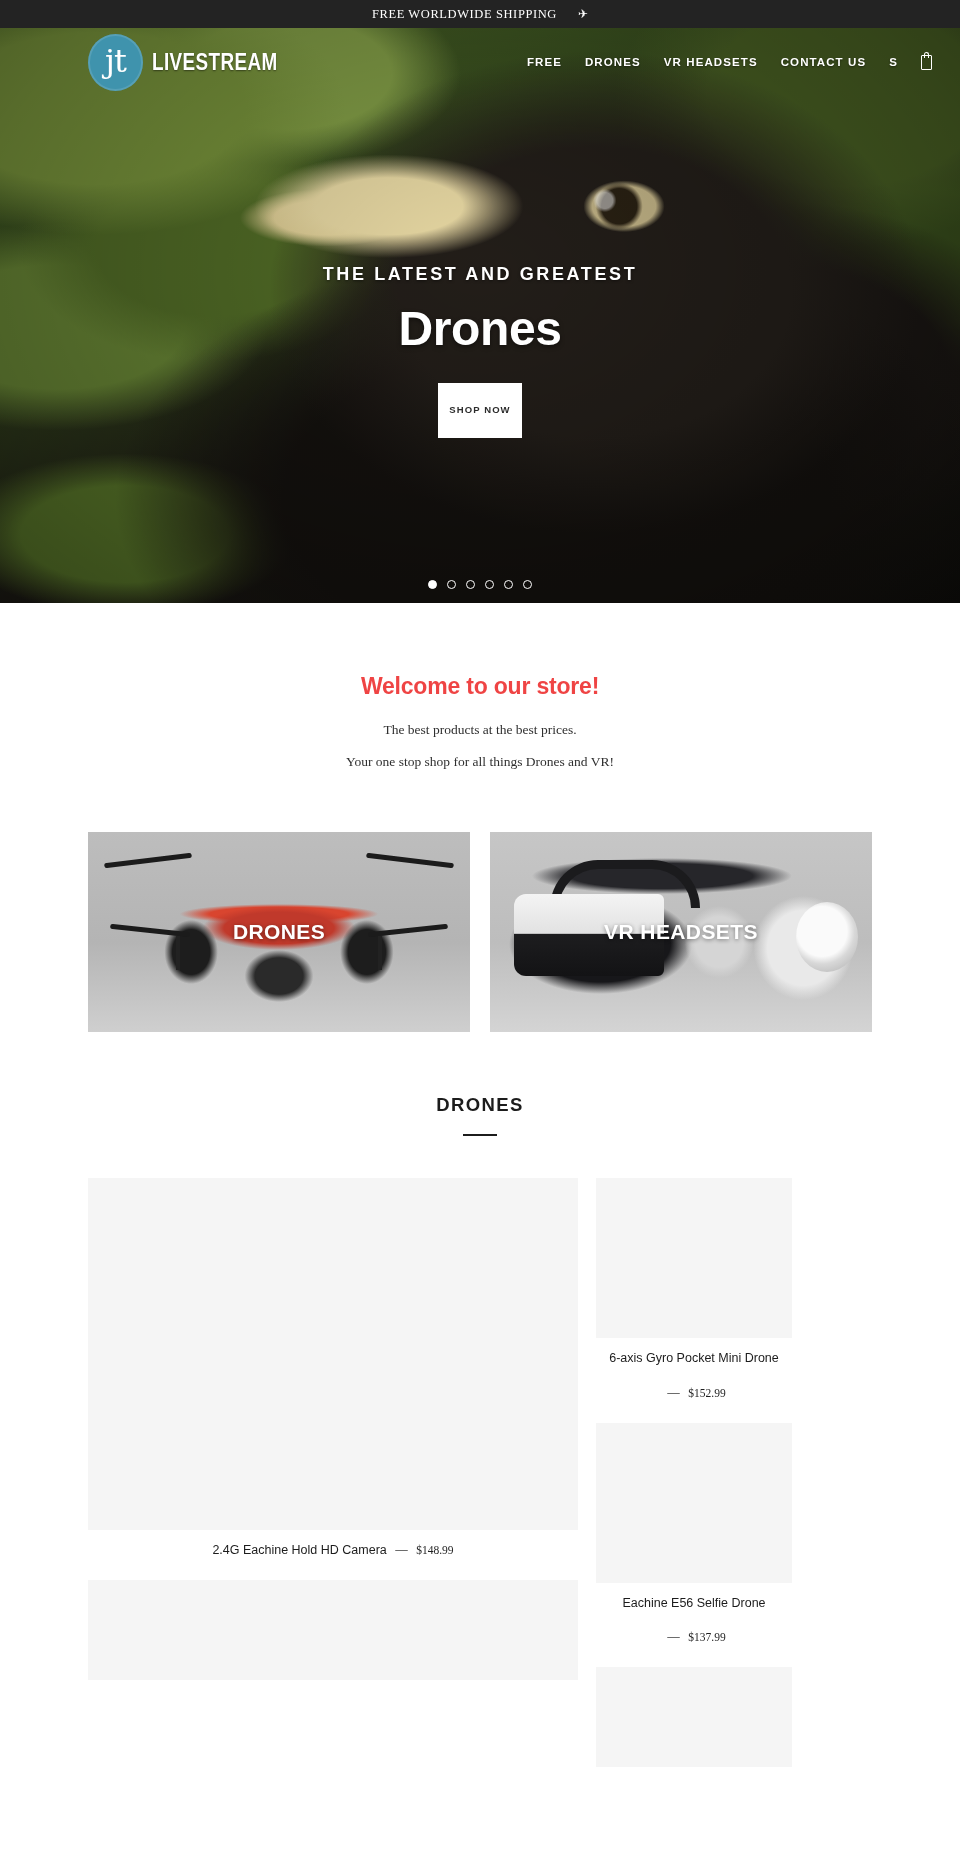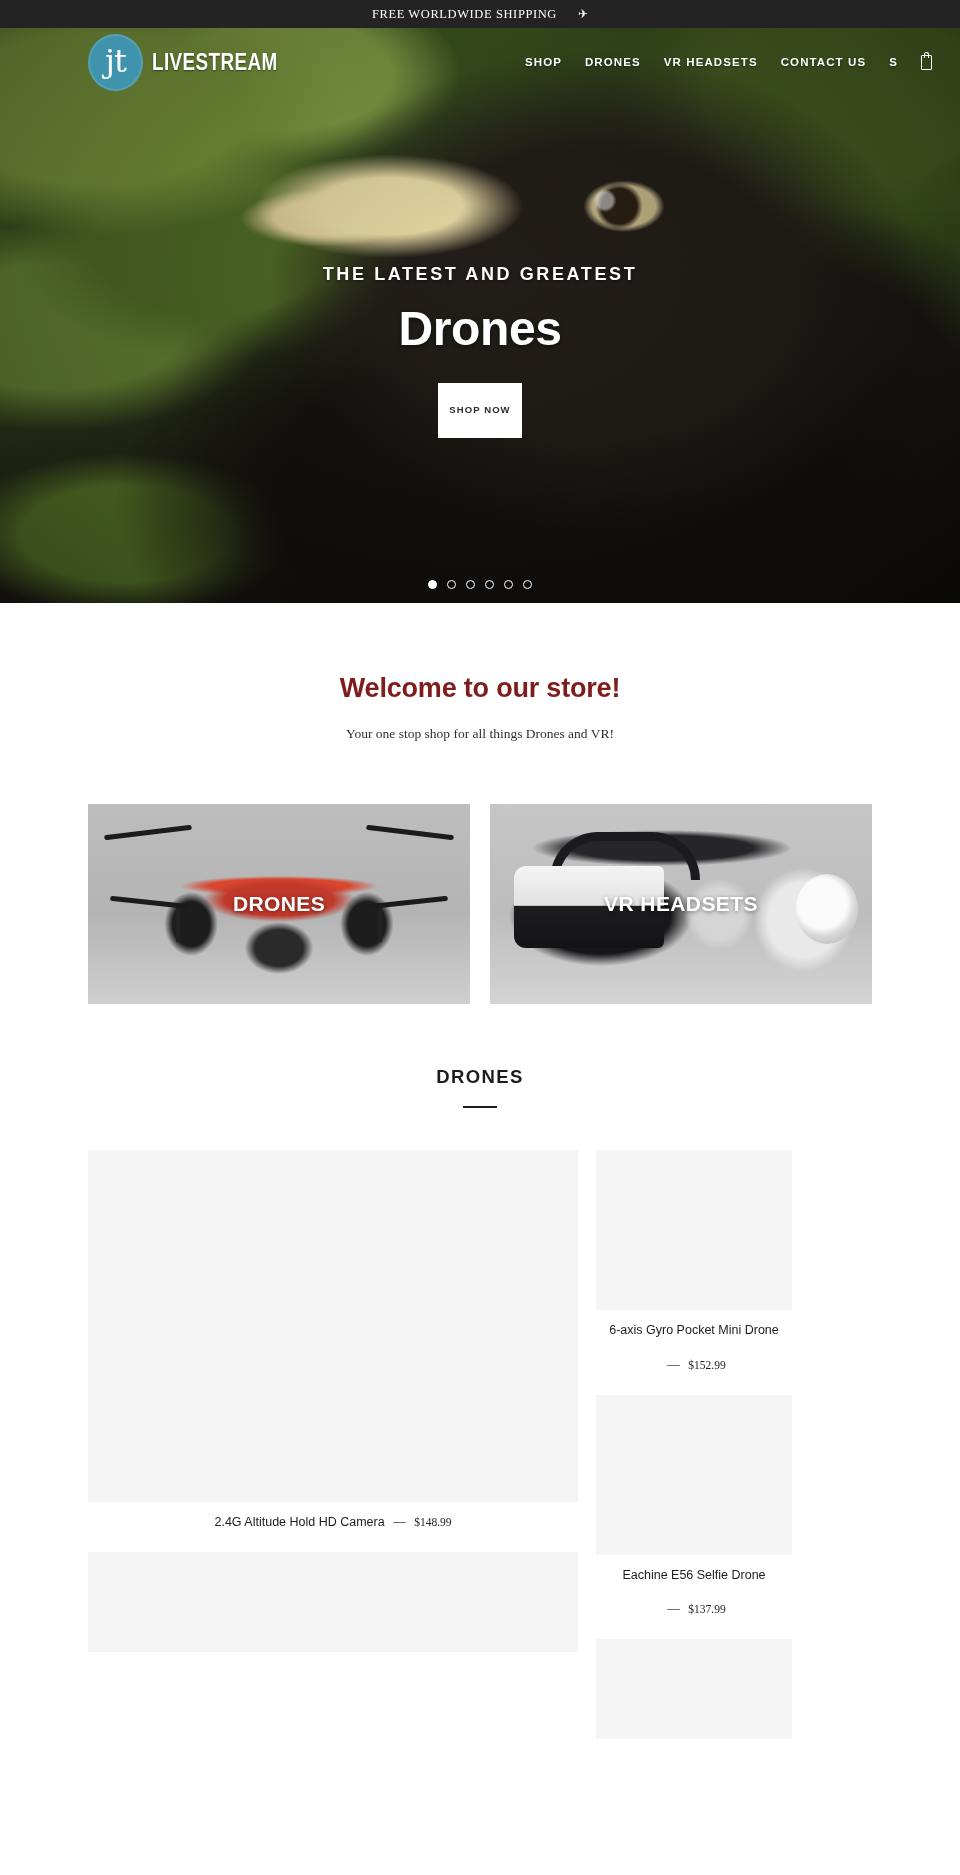--- a/index.html
+++ b/index.html
@@ -188,23 +188,23 @@
     cursor: pointer;
   }
   .dot.active { background: #ffffff; }
 
   
   .welcome {
     padding: 70px 0 0;
     text-align: center;
   }
   .welcome h2 {
-    font-size: 27px;
-    font-weight: bold;
-    color: #7f1d1d;
+    font-size: 23px;
+    font-weight: bold;
+    color: #ef4444;
     letter-spacing: -.2px;
   }
   .welcome p {
     font-family: "Liberation Serif", serif;
     font-size: 13.5px;
     color: #2f2f2f;
     margin-top: 22px;
   }
   .welcome p + p { margin-top: 16px; }
 
@@ -355,21 +355,21 @@
 
   <div class="header">
     <div class="logo">
       <div class="logo-badge">
         <span>jt</span>
       </div>
       <div class="logo-word">LIVESTREAM</div>
     </div>
 
     <div class="nav">
-      <a href="#">SHOP</a>
+      <a href="#">FREE</a>
       <a href="#">DRONES</a>
       <a href="#">VR HEADSETS</a>
       <a href="#">CONTACT US</a>
       <span class="navitem">S</span>
       <span class="cart-box"></span>
     </div>
   </div>
 
   <div class="hero-copy">
     <div class="hero-eyebrow">THE LATEST AND GREATEST</div>
@@ -385,20 +385,21 @@
     <span class="dot"></span>
     <span class="dot"></span>
     <span class="dot"></span>
     <span class="dot"></span>
     <span class="dot"></span>
   </div>
 </div>
 
 <div class="welcome">
   <h2>Welcome to our store!</h2>
+  <p>The best products at the best prices.</p>
   <p>Your one stop shop for all things Drones and VR!</p>
 </div>
 
 <div class="collections">
   <div class="coll-card">
     <div class="photo-drone">
       <span class="rotor r1"></span>
         <span class="rotor r2"></span>
       <span class="rotor r3"></span>
         <span class="rotor r4"></span>
@@ -421,21 +422,21 @@
   <h3>DRONES</h3>
   <div class="rule"></div>
 </div>
 
 <div class="products">
 
   <div class="col-left">
     <div class="prod">
       <div class="prod-img img-tall"></div>
       <div class="prod-meta meta-inline">
-        <span class="title">2.4G Altitude Hold HD Camera</span>
+        <span class="title">2.4G Eachine Hold HD Camera</span>
         <span class="dash">—</span>
         <span class="price">$148.99</span>
       </div>
     </div>
     <div class="prod">
       <div class="prod-img img-mini"></div>
     </div>
   </div>
 
   <div class="col-right">

